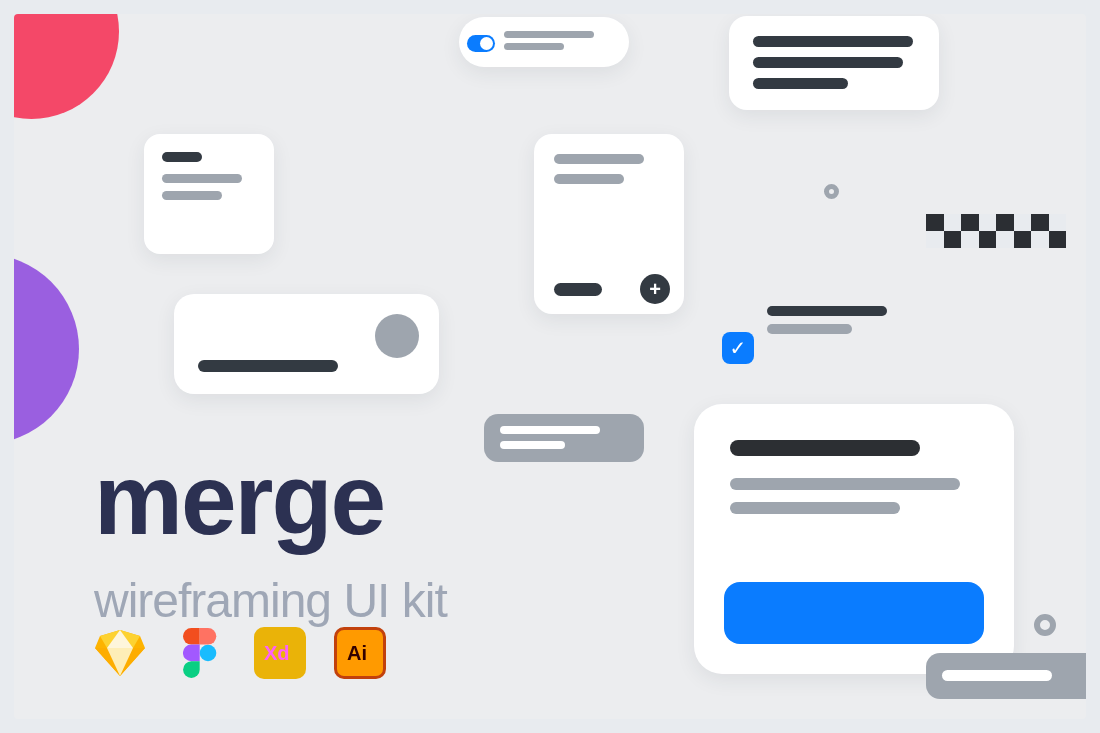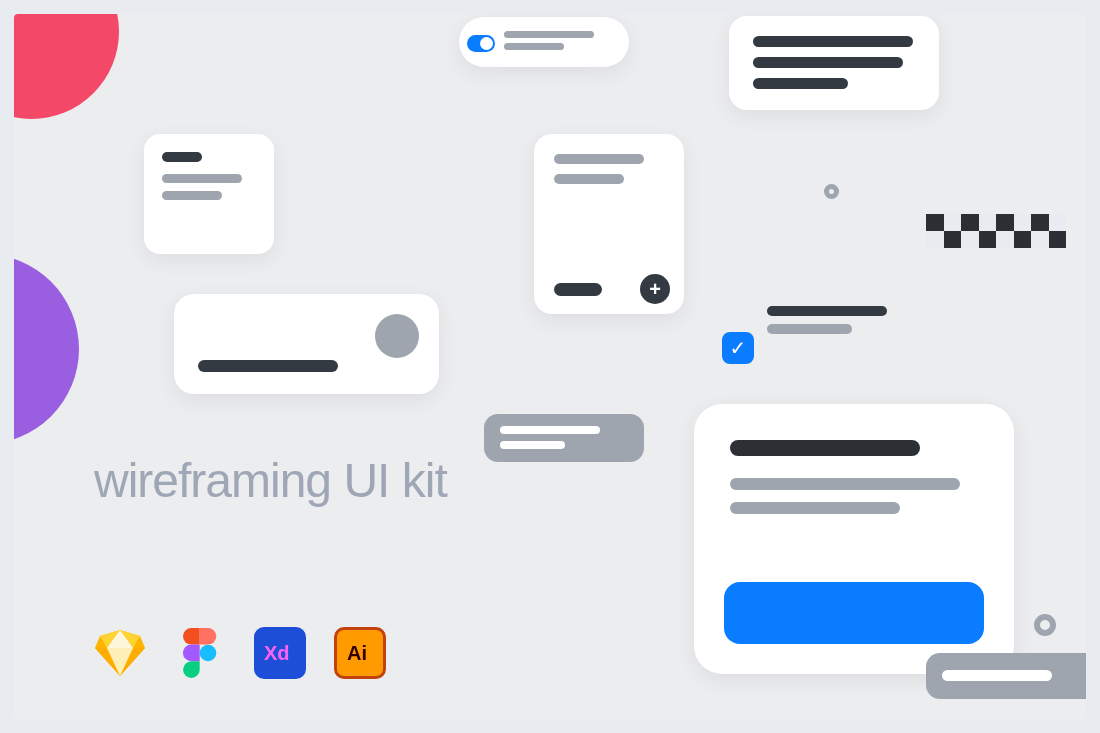--- a/index.html
+++ b/index.html
@@ -41,21 +41,21 @@
     font-size: 100px;
     font-weight: 800;
     color: #2c3152;
     letter-spacing: -2px;
     line-height: 1;
   }
   .subtitle {
     font-size: 48px;
     font-weight: 400;
     color: #9fa7b6;
-    margin-top: 4px;
+    margin-top: 24px;
     letter-spacing: -1px;
   }
 
   
   .apps { position: absolute; left: 80px; bottom: 40px; display: flex; gap: 28px; align-items: center; }
   .app { width: 52px; height: 52px; display: flex; align-items: center; justify-content: center; border-radius: 10px; }
 
   
   .card {
     position: absolute;
@@ -193,20 +193,21 @@
   <div class="pill1">
     <div class="a"></div>
       <div class="b"></div>
   </div>
   <div class="pill2"></div>
 
   <div class="ring"></div>
   <div class="ring2"></div>
 
   <div class="title-block">
+    <div class="title">merge</div>
     <div class="subtitle">wireframing UI kit</div>
   </div>
 
   <div class="apps">
     <span class="app">
       <svg width="50" height="46" viewBox="0 0 50 46">
           <path d="M25 0 L45 6 L50 18 L25 46 L0 18 L5 6 Z" fill="#fdb300"></path>
           <path d="M5 6 L25 0 L45 6 L38 18 L12 18 Z" fill="#fdd231"></path>
           <path d="M0 18 H50 L25 46 Z" fill="#fdad00"></path>
           <path d="M12 18 H38 L25 46 Z" fill="#feeeb7"></path>
@@ -215,21 +216,21 @@
     </span>
     <span class="app">
       <svg width="34" height="50" viewBox="0 0 34 50">
           <circle cx="25" cy="25" r="8.3" fill="#19bcfe"></circle>
           <path d="M8.3 0h8.4v16.6H8.3A8.3 8.3 0 0 1 8.3 0Z" fill="#f24e1e"></path>
           <path d="M16.7 0h8.3a8.3 8.3 0 0 1 0 16.6h-8.3Z" fill="#ff7262"></path>
           <path d="M8.3 16.6h8.4v16.7H8.3a8.3 8.3 0 0 1 0-16.7Z" fill="#a259ff"></path>
           <path d="M8.3 33.3h8.4V41.7A8.3 8.3 0 1 1 8.3 33.3Z" fill="#0acf83"></path>
         </svg>
     </span>
-    <span class="app" style="background:#1d4ed8;">
+    <span class="app" style="background:#eab308;">
       <svg width="40" height="30" viewBox="0 0 40 30">
           <text x="4" y="22" font-family="Arial" font-weight="700" font-size="20" fill="#ff61f6">Xd</text>
         </svg>
     </span>
     <span class="app" style="background:#ff9a00;border:3px solid #c2410c;">
       <svg width="40" height="30" viewBox="0 0 40 30">
           <text x="7" y="22" font-family="Arial" font-weight="700" font-size="20" fill="#330000">Ai</text>
         </svg>
     </span>
   </div>

